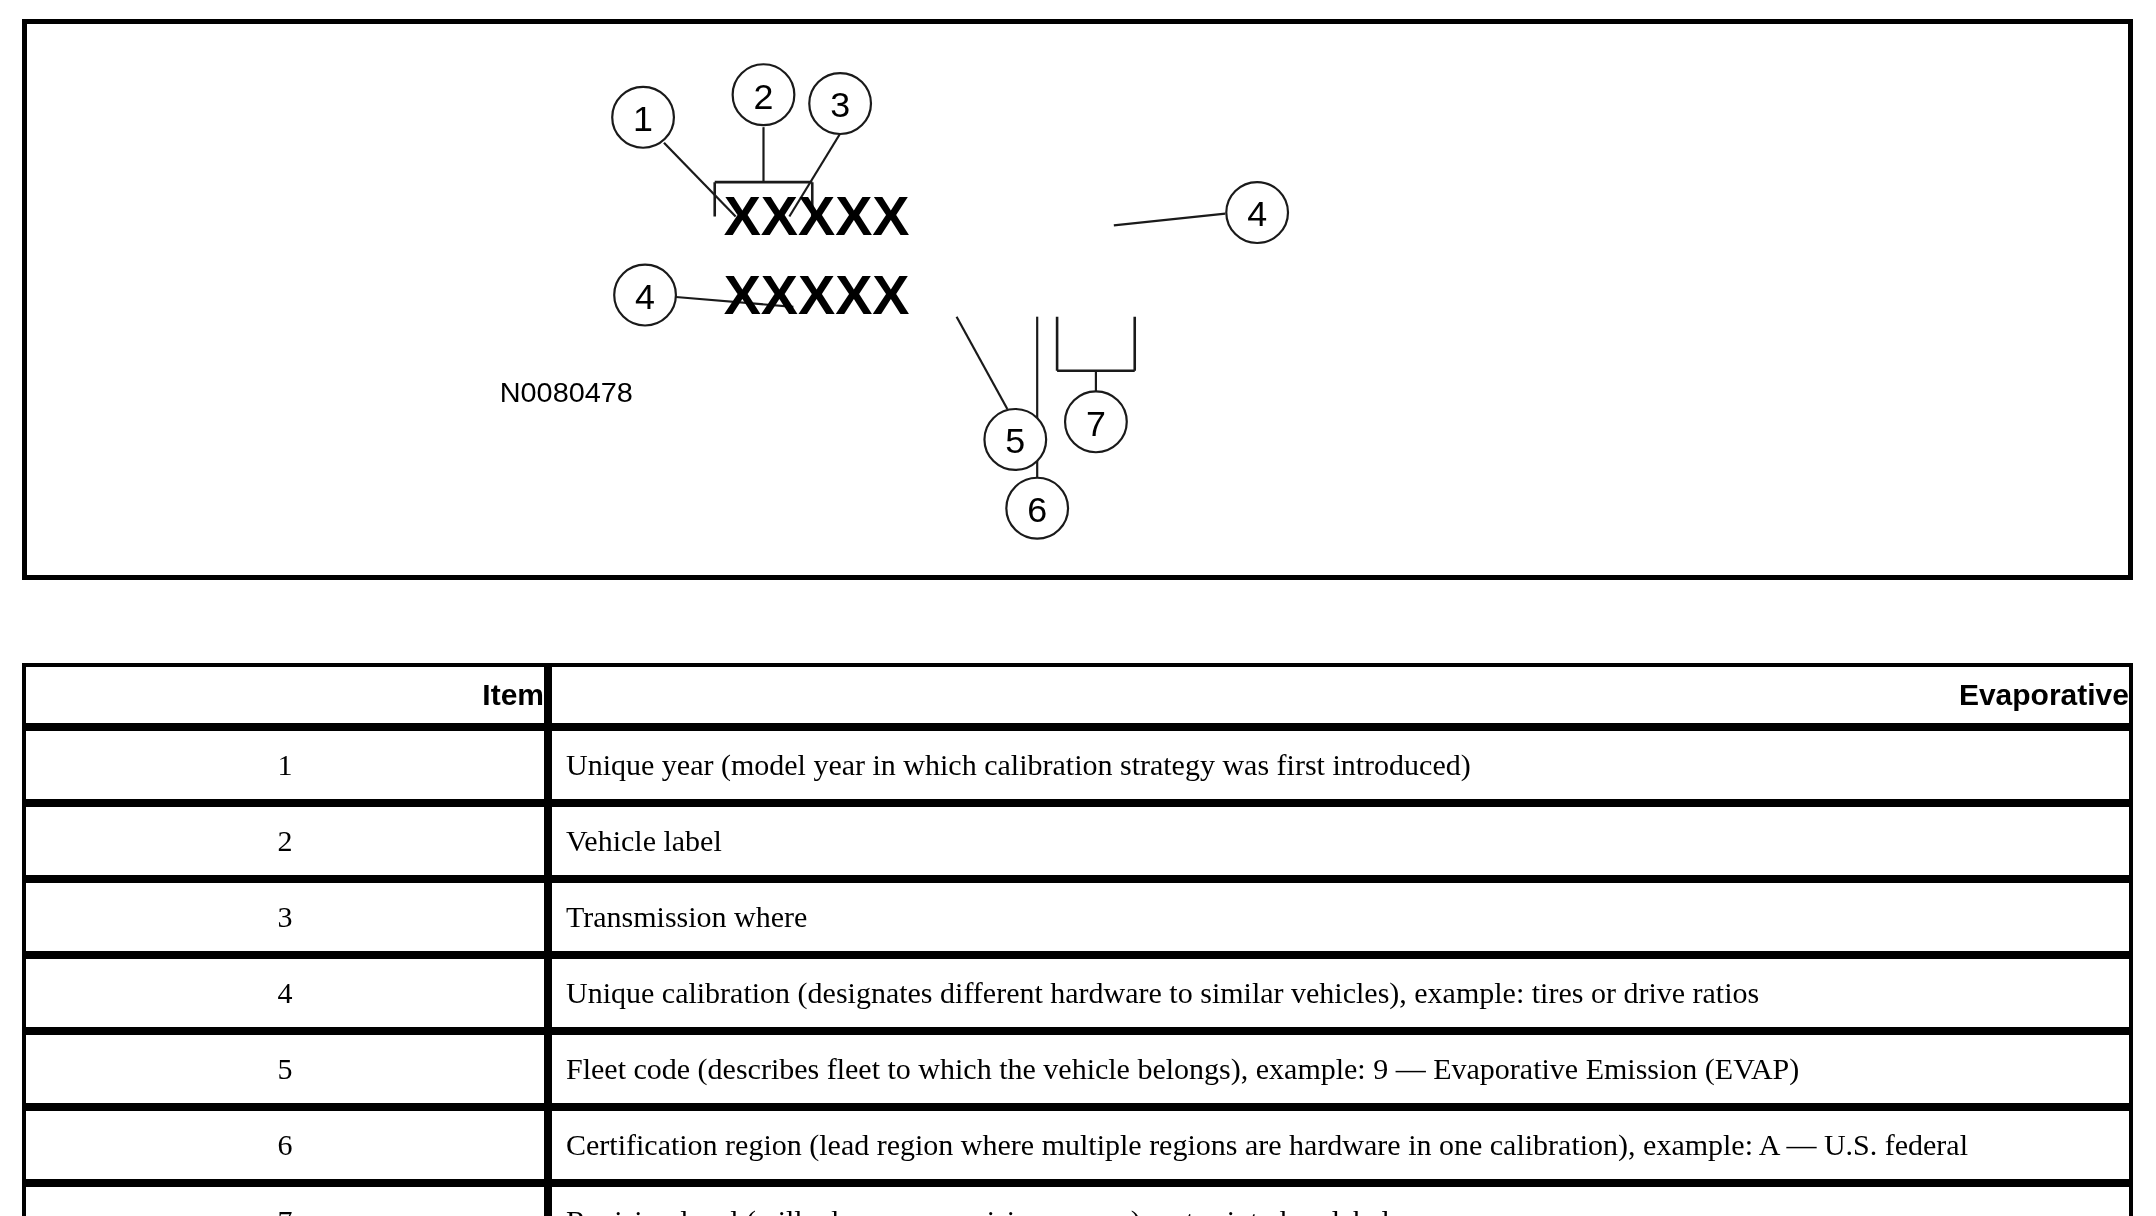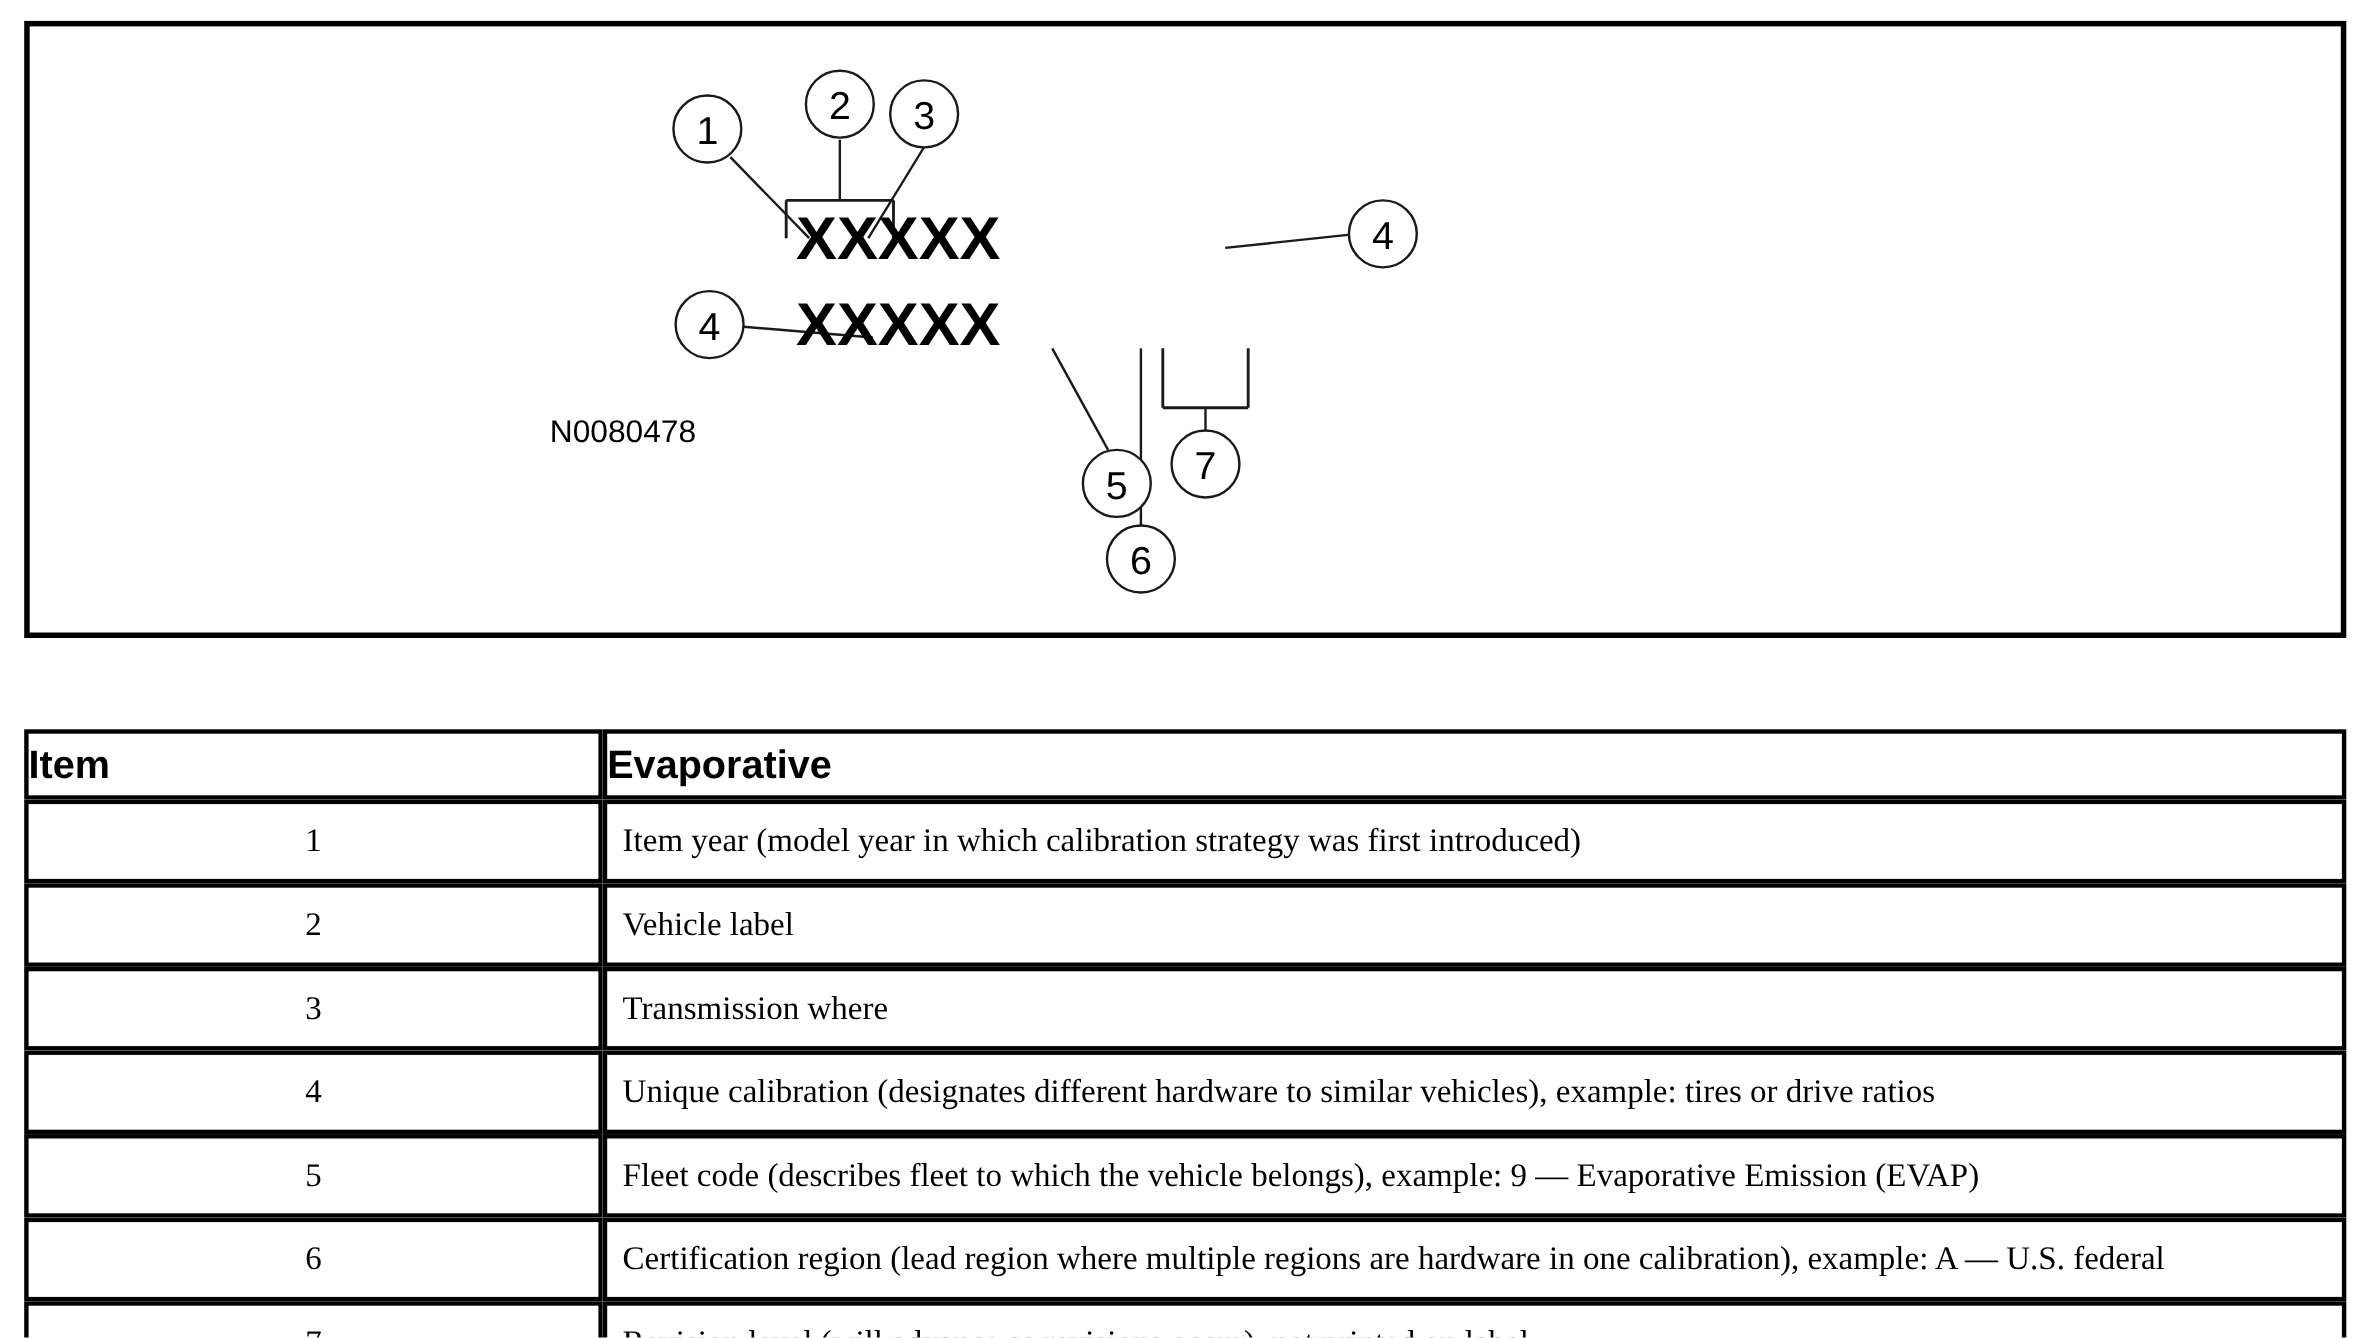--- a/index.html
+++ b/index.html
@@ -90,22 +90,22 @@
     padding: 0;
     vertical-align: middle;
     background: #ffffff;
   }
   .col-item { width: 526px; }
   .col-desc { width: auto; }
 
   #item-table thead th {
     font-family: "Liberation Sans", "DejaVu Sans", sans-serif;
     font-weight: 700;
-    font-size: 36px;
-    text-align: left;
+    font-size: 30px;
+    text-align: right;
     height: 56px;
     line-height: 56px;
   }
   #item-table tbody td.item-cell {
     font-family: "Liberation Serif", "DejaVu Serif", serif;
     font-size: 30px;
     text-align: center;
     height: 52px;
   }
   #item-table tbody td.desc-cell {
@@ -190,21 +190,21 @@
   </colgroup>
   <thead>
     <tr>
       <th>Item</th>
       <th>Evaporative</th>
     </tr>
   </thead>
   <tbody>
     <tr>
       <td class="item-cell">1</td>
-      <td class="desc-cell">Item year (model year in which calibration strategy was first introduced)</td>
+      <td class="desc-cell">Unique year (model year in which calibration strategy was first introduced)</td>
     </tr>
     <tr>
       <td class="item-cell">2</td>
       <td class="desc-cell">Vehicle label</td>
     </tr>
     <tr>
       <td class="item-cell">3</td>
       <td class="desc-cell">Transmission where</td>
     </tr>
     <tr>

